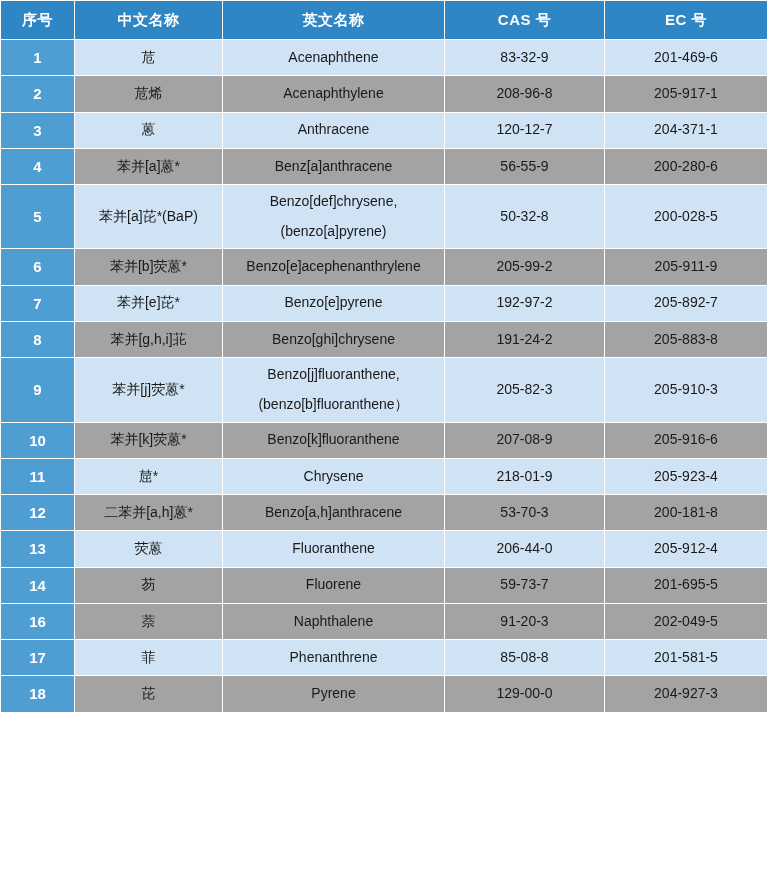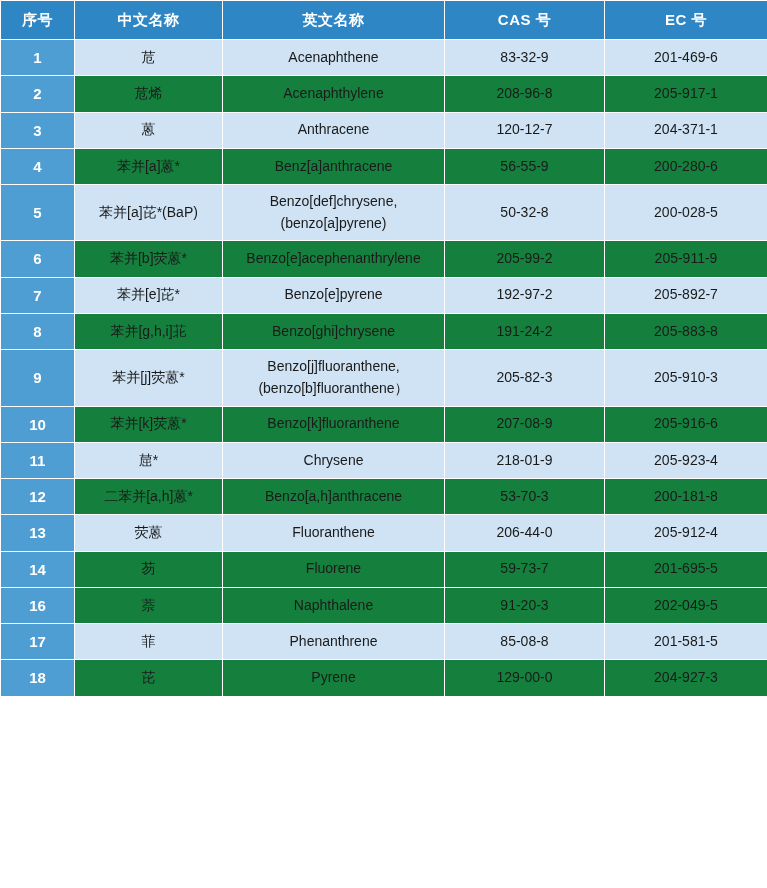--- a/index.html
+++ b/index.html
@@ -50,30 +50,30 @@
   tbody td.idx {
     background: #4e9ed4;
     color: #ffffff;
     font-weight: bold;
     font-size: 15px;
   }
   tbody tr.odd td.cell {
     background: #cfe3f4;
   }
   tbody tr.even td.cell {
-    background: #15803d;
+    background: #a3a3a3;
   }
   tbody td.cn {
     font-size: 14px;
   }
   tbody td.en .line {
     display: block;
   }
   tbody td.en .line + .line {
-    margin-top: 0;
+    margin-top: 8px;
   }
 </style>
 </head>
 <body>
 
 <div class="table-wrap">
   <table class="pah-table">
     <colgroup>
       <col class="c-no">
       <col class="c-cn">

